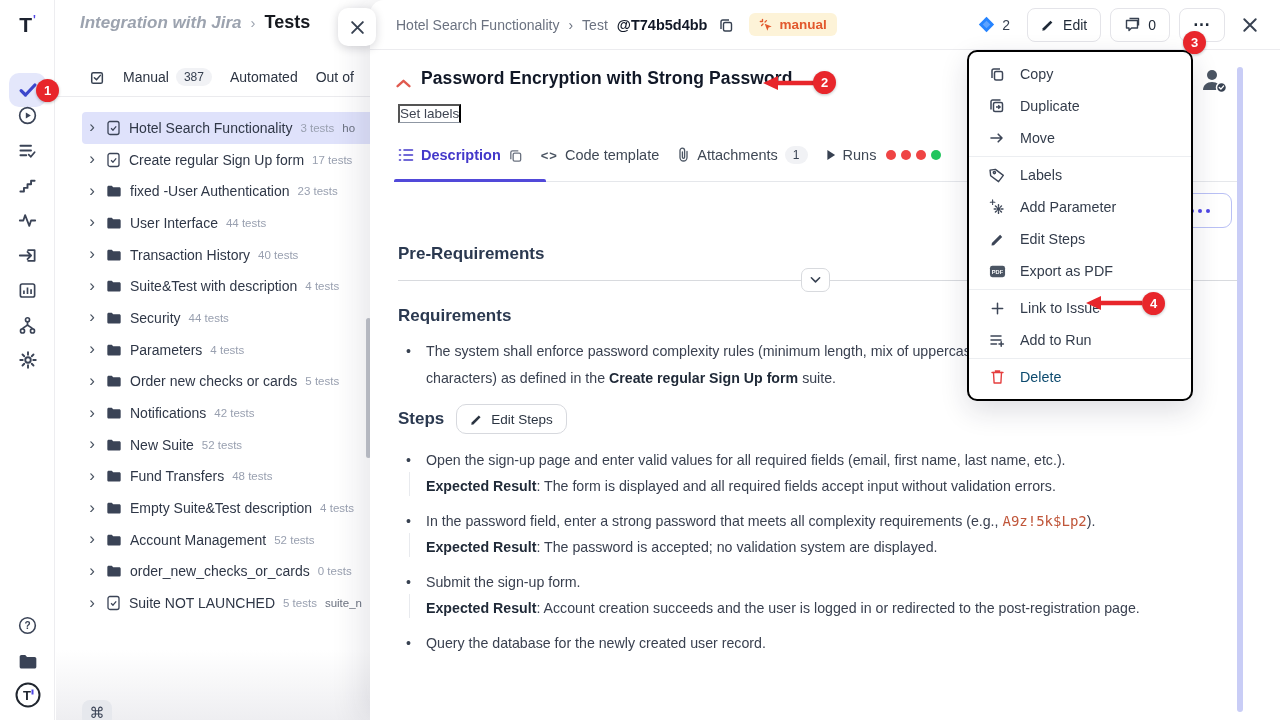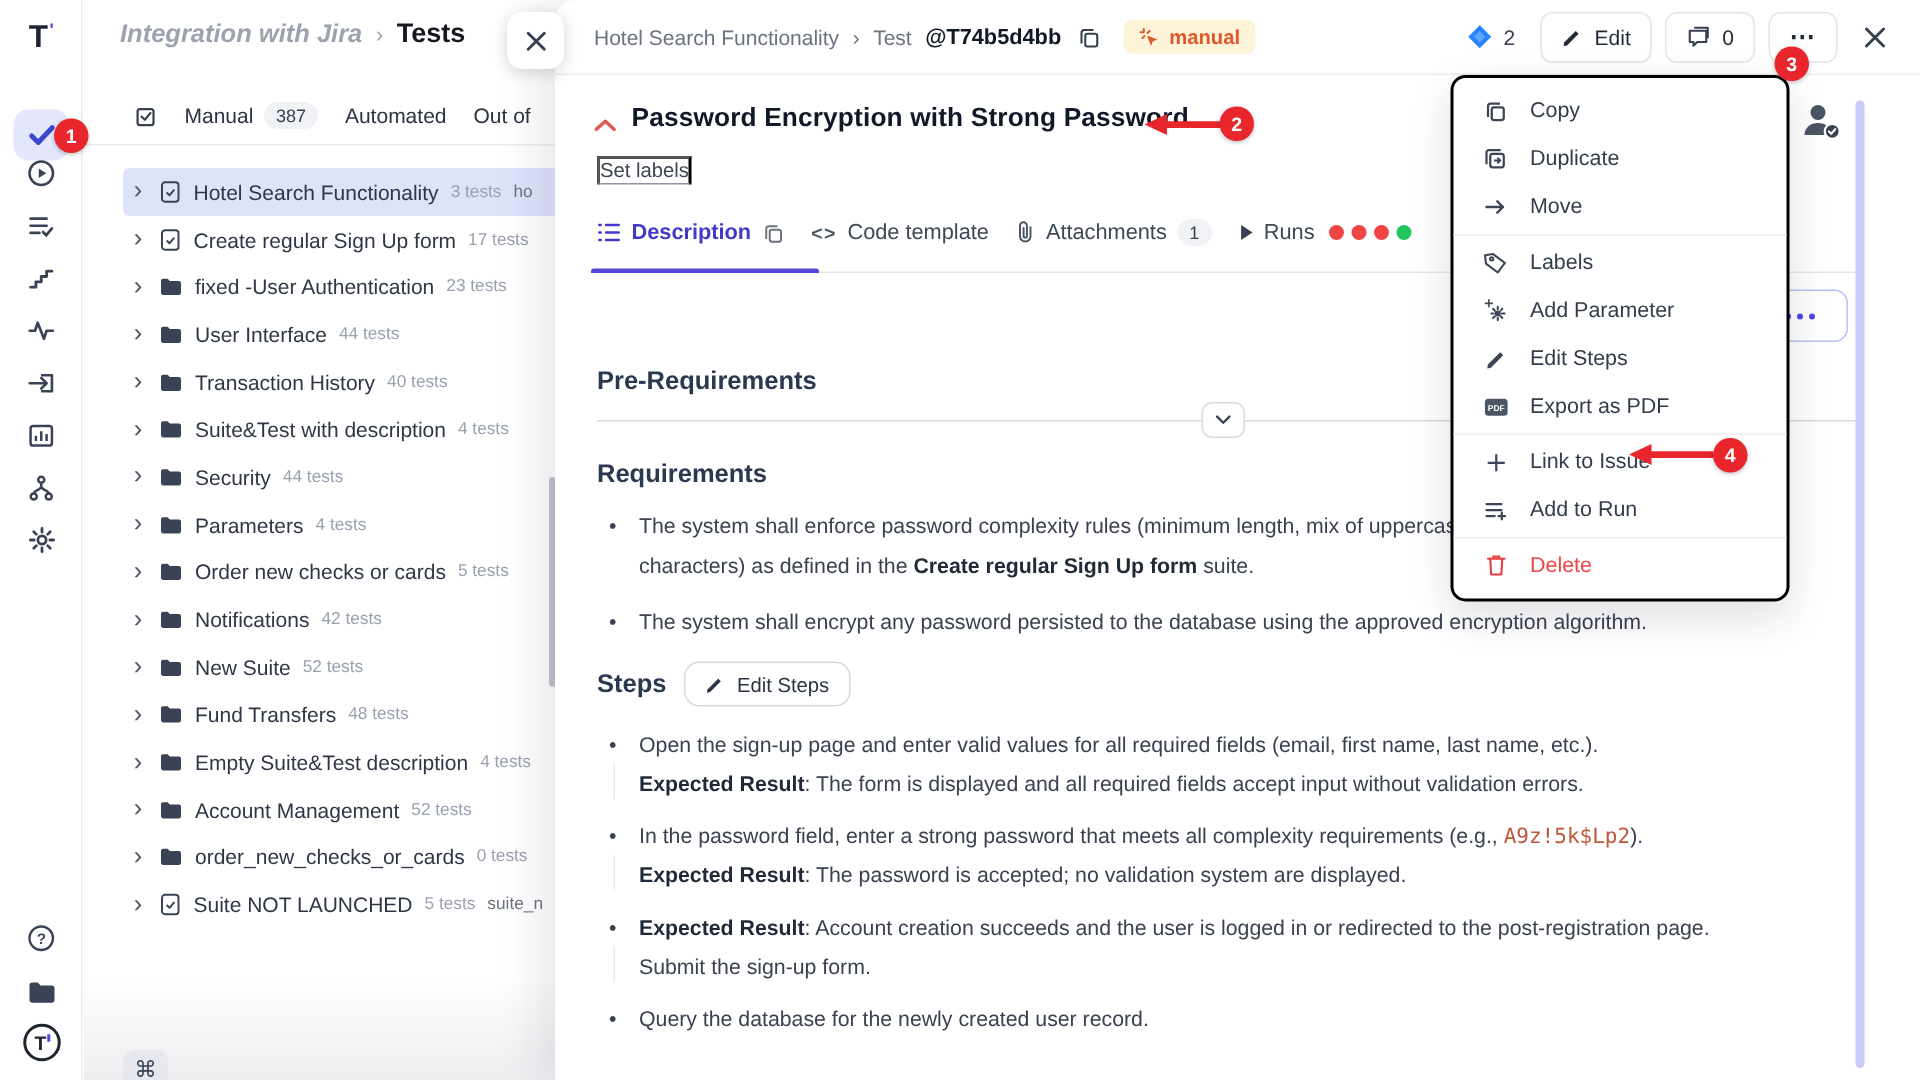--- a/index.html
+++ b/index.html
@@ -100,21 +100,21 @@
   .more-hidden-btn { position:absolute; left:798px; top:193px; width:64px; height:35px; background:#fff;
     border:1px solid #b9c0f5; border-radius:9px; display:flex; align-items:center; justify-content:center; gap:4px; }
   .more-hidden-btn i { width:4px; height:4px; border-radius:50%; background:#4f46e5; }
   .overlay-thumb { position:absolute; left:867px; top:67px; width:6px; height:645px; background:#c9cdf6; border-radius:3px; }
 
   
   .menu { position:absolute; left:967px; top:50px; width:226px; background:#fff; border:2px solid #000000;
     border-radius:10px; box-shadow:0 10px 28px rgba(25,25,60,.14); padding:6px 0; z-index:40; }
   .mi { height:32px; display:flex; align-items:center; gap:14px; padding:0 19px; font-size:14.3px; color:#333c4b; }
   .mi .mico { width:18px; display:flex; justify-content:center; }
-  .mi.danger { color:#ef4444; }
+  .mi.danger { color:#0c4a6e; }
   .mdiv { height:1px; background:#eceef1; margin:2px 0; }
 
   
   .abadge { position:absolute; width:23px; height:23px; border-radius:50%; background:#e8262b; color:#fff;
     font-size:13px; font-weight:700; display:flex; align-items:center; justify-content:center;
     box-shadow:0 1px 3px rgba(0,0,0,.25); z-index:60; }
   .aarrow { position:absolute; z-index:60; }
 </style>
 </head>
 <body>
@@ -511,23 +511,20 @@
               <path d="M1.5 1.5 6 6l4.5-4.5" stroke="#374151" stroke-width="1.7" fill="none" stroke-linecap="round" stroke-linejoin="round"></path>
             </svg>
         </button>
       </div>
 
       <h2 class="sec req-head">Requirements</h2>
       <div class="req-list">
         <div class="req-item">
           <span>The system shall enforce password complexity rules (minimum length, mix of uppercase, lowercase, and special characters) as defined in the </span><span class="bold">Create regular Sign Up form</span><span> suite.</span>
         </div>
-        <div class="req-item">
-          <span>The system shall encrypt any password persisted to the database using the approved encryption algorithm.</span><span class="bold"></span><span></span>
-        </div>
       </div>
 
       <div class="steps-row">
         <h2 class="sec">Steps</h2>
         <button class="edit-steps-btn">
           <svg width="13" height="13" viewBox="0 0 16 16">
               <path d="M2 11.8 10.8 3l2.2 2.2L4.2 14 1.6 14.5z" fill="#2b3441"></path>
             </svg>
           <span>Edit Steps</span>
         </button>
@@ -536,22 +533,22 @@
       <div class="steps-list">
         <div class="step">
           <div><span>Open the sign-up page and enter valid values for all required fields (email, first name, last name, etc.).</span><span class="codechip"></span><span></span></div>
           <div><span class="bold">Expected Result</span><span>: The form is displayed and all required fields accept input without validation errors.</span></div>
         </div>
         <div class="step">
           <div><span>In the password field, enter a strong password that meets all complexity requirements (e.g., </span><span class="codechip">A9z!5k$Lp2</span><span>).</span></div>
           <div><span class="bold">Expected Result</span><span>: The password is accepted; no validation system are displayed.</span></div>
         </div>
         <div class="step">
+          <div><span>Submit the sign-up form.</span><span class="codechip"></span><span></span></div>
           <div><span class="bold">Expected Result</span><span>: Account creation succeeds and the user is logged in or redirected to the post-registration page.</span></div>
-          <div><span>Submit the sign-up form.</span><span class="codechip"></span><span></span></div>
         </div>
         <div class="step">
           <div><span>Query the database for the newly created user record.</span><span class="codechip"></span><span></span></div>
         </div>
       </div>
     </div>
 
     <button class="more-hidden-btn">
         <i></i>
         <i></i>

